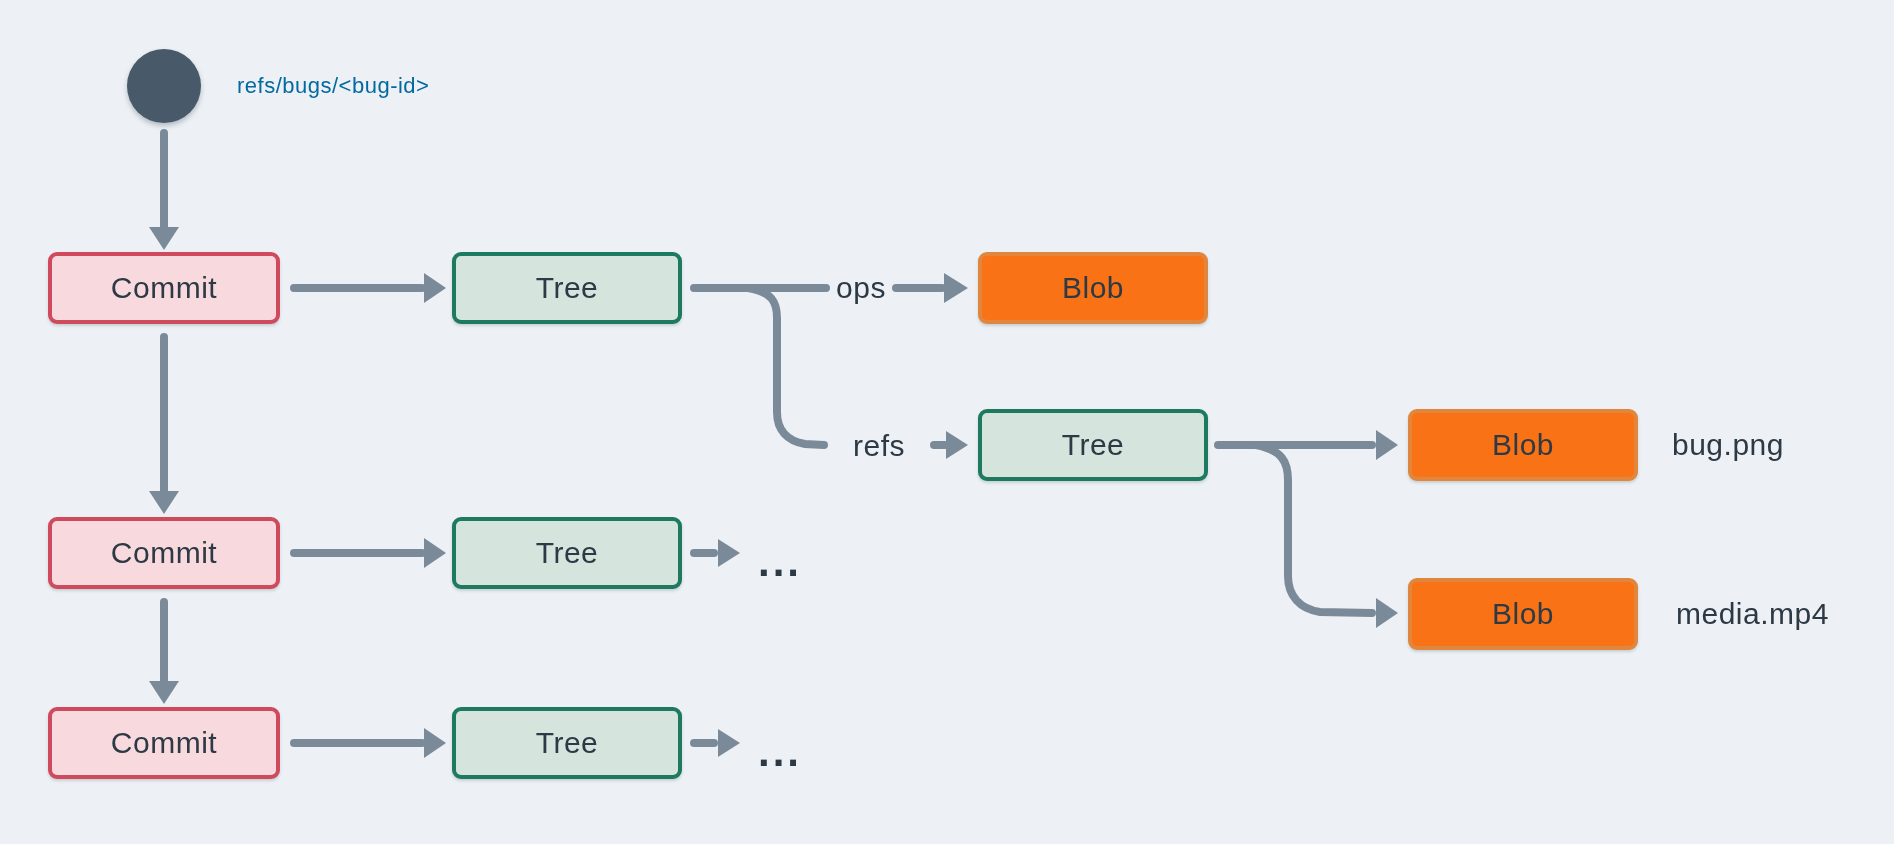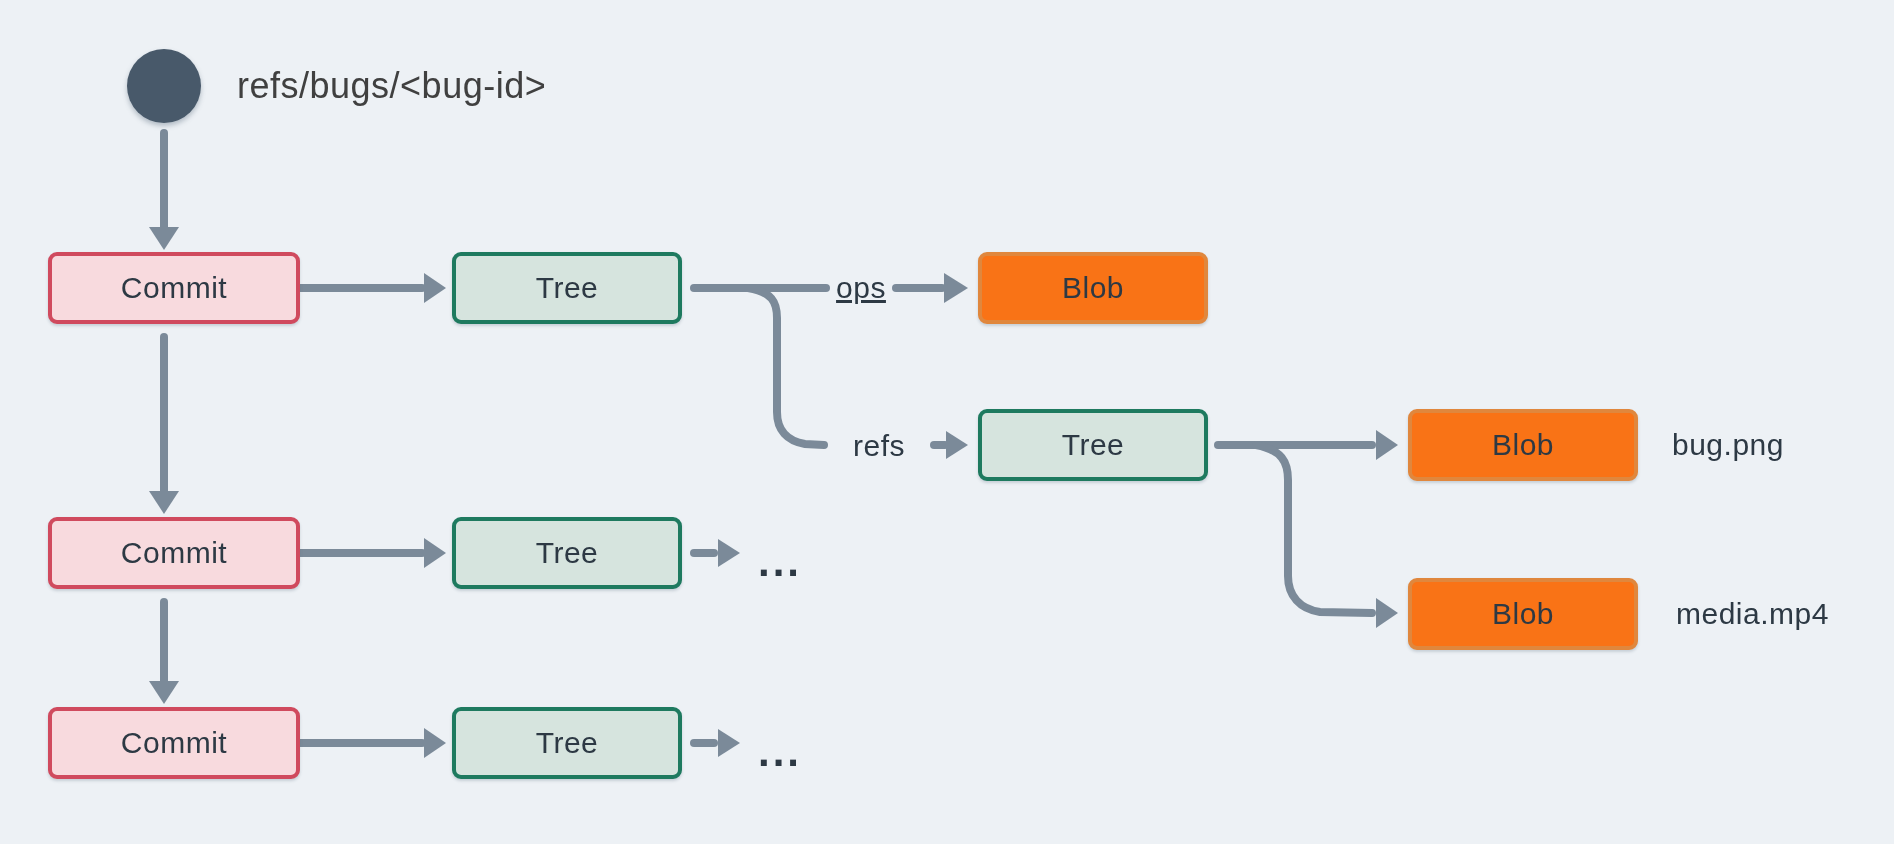--- a/index.html
+++ b/index.html
@@ -17,31 +17,31 @@
   .node{
     position:absolute;
     box-sizing:border-box;
     width:230px;height:72px;
     border-radius:9px;
     display:flex;align-items:center;justify-content:center;
     font-size:30px;font-weight:500;color:#2d3944;
     box-shadow:0 2px 3px rgba(70,90,110,0.22);
     letter-spacing:0.5px;
   }
-  .commit{background:#f8dade;border:4px solid #d04a5e;width:252px;}
+  .commit{background:#f8dade;border:4px solid #d04a5e;width:232px;}
   .tree{background:#d6e4de;border:4px solid #1e7a5f;}
   .blob{background:#f97316;border:4px solid #e0873d;}
   .ref-circle{
     position:absolute;left:127px;top:49px;width:74px;height:74px;
     border-radius:50%;background:#48596a;
     box-shadow:0 3px 5px rgba(70,90,110,0.35);
   }
   .ref-label{
     position:absolute;left:237px;top:86px;transform:translateY(-50%);
-    font-size:36px;color:#404040;letter-spacing:0.5px;
+    font-size:22px;color:#0369a1;letter-spacing:0.5px;
   }
   .edge-label{
     position:absolute;transform:translate(-50%,-50%);
     font-size:30px;color:#2d3944;letter-spacing:0.5px;
   }
   .file-label{
     position:absolute;transform:translateY(-50%);
     font-size:30px;color:#2d3944;letter-spacing:0.5px;
   }
   .ellipsis{
@@ -124,21 +124,21 @@
   <div class="node blob" style="left:978px;top:252px;">
     <span>Blob</span>
   </div>
   <div class="node blob" style="left:1408px;top:409px;">
     <span>Blob</span>
   </div>
   <div class="node blob" style="left:1408px;top:578px;">
     <span>Blob</span>
   </div>
 
-  <div class="edge-label" style="left:861px;top:288px;text-decoration:underline;">ops</div>
+  <div class="edge-label" style="left:861px;top:288px;">ops</div>
   <div class="edge-label" style="left:879px;top:446px;">refs</div>
 
   <div class="file-label" style="left:1672px;top:445px;">bug.png</div>
   <div class="file-label" style="left:1676px;top:614px;">media.mp4</div>
 
   <div class="ellipsis" style="left:758px;top:552px;">...</div>
   <div class="ellipsis" style="left:758px;top:742px;">...</div>
 
 </div>
 

